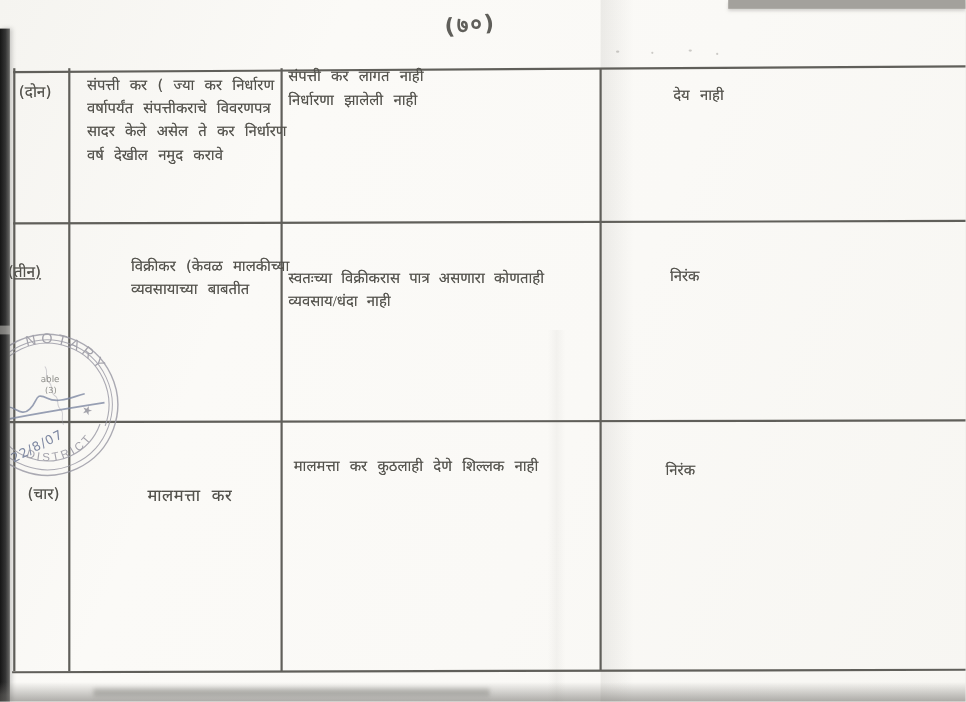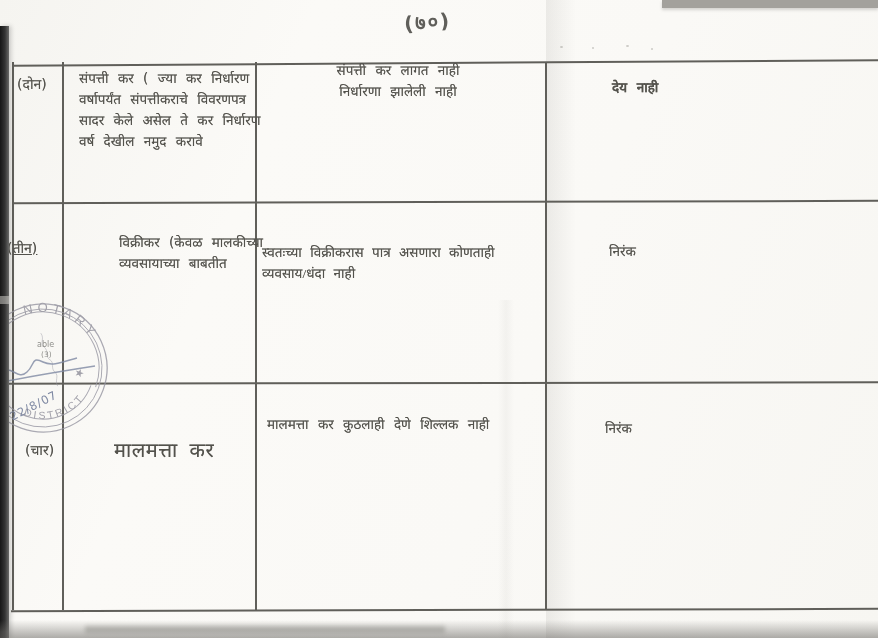--- a/index.html
+++ b/index.html
@@ -32,21 +32,21 @@
   
   .speck{position:absolute;background:rgba(128,126,120,.38);border-radius:50%;}
   
   .hline{position:absolute;height:1.5px;background:#605f5a;}
   .vline{position:absolute;width:1.5px;background:#605f5a;}
   
   .cell{position:absolute;font-size:13.5px;line-height:21px;word-spacing:5px;color:#53524c;
     text-shadow:0 0 .4px rgba(90,88,84,.55);}
   .serial{font-size:14px;}
   .pre{white-space:pre-line;}
-  .big{font-size:20px;letter-spacing:.5px;}
+  .big{font-size:15px;letter-spacing:.5px;margin-left:20px;}
   .stamp-svg{position:absolute;left:-32px;top:293px;}
 </style>
 </head>
 <body>
 
 <div class="scan">
 
   <div class="edge-band"></div>
   <div class="fold"></div>
   <div class="fold2"></div>
@@ -63,23 +63,23 @@
     <div class="hline" style="left:12px;top:201px;width:866px;transform:rotate(-0.15deg);"></div>
     <div class="hline" style="left:0px;top:382px;width:878px;transform:rotate(-0.1deg);"></div>
     <div class="hline" style="left:11px;top:609px;width:867px;transform:rotate(-0.15deg);"></div>
     <div class="vline" style="left:12px;top:62px;height:548px;"></div>
     <div class="vline" style="left:62px;top:62px;height:548px;"></div>
     <div class="vline" style="left:255px;top:62px;height:548px;"></div>
     <div class="vline" style="left:545px;top:62px;height:548px;"></div>
 
     <div class="cell serial" style="left:17px;top:74px;">(दोन)</div>
     <div class="cell" style="left:79px;top:68px;width:182px;">संपत्ती कर ( ज्या कर निर्धारण वर्षापर्यंत संपत्तीकराचे विवरणपत्र सादर केले असेल ते कर निर्धारण वर्ष देखील नमुद करावे</div>
-    <div class="cell pre" style="left:262px;top:60px;width:272px;text-align:center;">संपत्ती कर लागत नाही
+    <div class="cell pre" style="left:262px;top:60px;width:272px;">संपत्ती कर लागत नाही
 निर्धारणा झालेली नाही</div>
-    <div class="cell" style="left:612px;top:77px;font-weight:bold;">देय नाही</div>
+    <div class="cell" style="left:612px;top:77px;">देय नाही</div>
 
     <div class="cell serial" style="left:7px;top:238px;text-decoration:underline;">(तीन)</div>
     <div class="cell" style="left:119px;top:232px;width:152px;">विक्रीकर (केवळ मालकीच्या व्यवसायाच्या बाबतीत</div>
     <div class="cell" style="left:262px;top:242px;width:262px;font-family:Liberation Serif, serif;">स्वतःच्या विक्रीकरास पात्र असणारा कोणताही व्यवसाय/धंदा नाही</div>
     <div class="cell" style="left:609px;top:241px;">निरंक</div>
 
     <div class="cell serial" style="left:9px;top:440px;padding-left:16px;">(चार)</div>
     <div class="cell big" style="left:114px;top:440px;">मालमत्ता कर</div>
     <div class="cell" style="left:267px;top:414px;width:300px;">मालमत्ता कर कुठलाही देणे शिल्लक नाही</div>
     <div class="cell" style="left:605px;top:418px;">निरंक</div>

